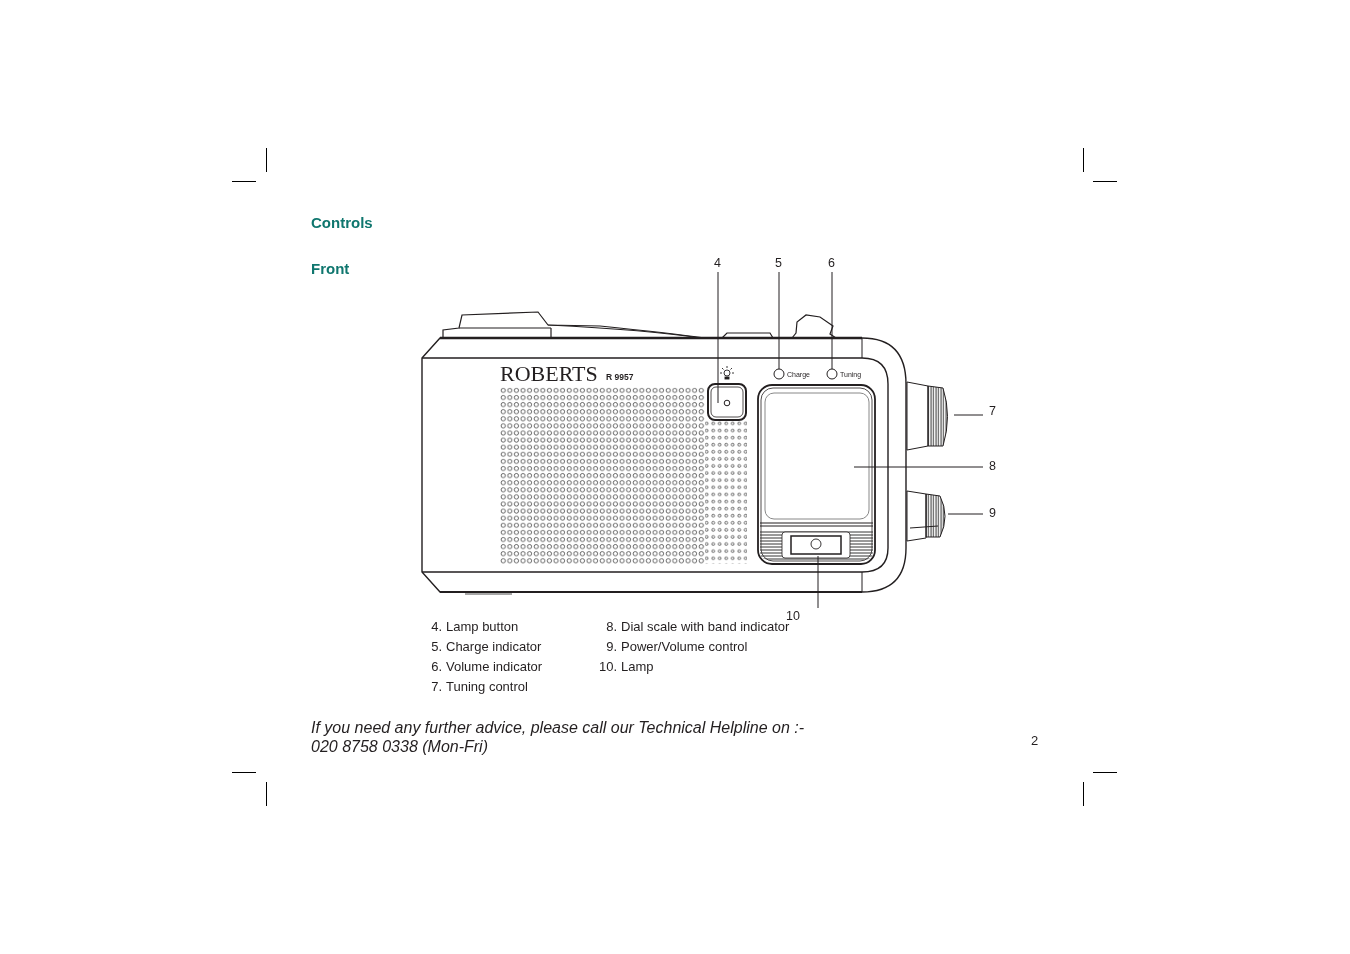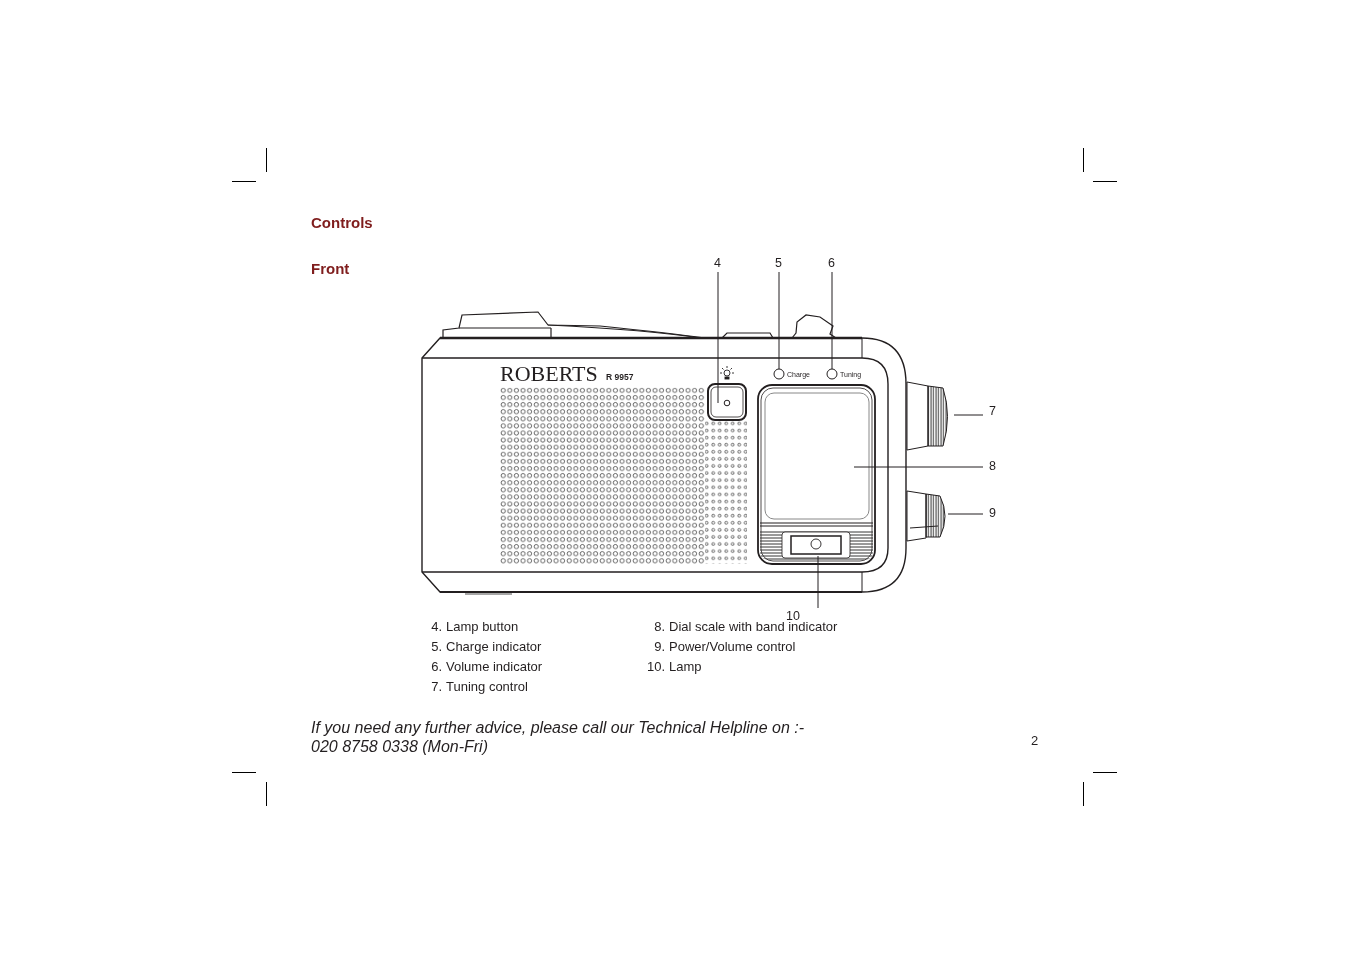--- a/index.html
+++ b/index.html
@@ -5,38 +5,38 @@
     html, body { margin: 0; padding: 0; background: #ffffff; }
     body {
       width: 1350px; height: 954px; position: relative; overflow: hidden;
       font-family: "Liberation Sans", sans-serif; color: #231f20;
     }
     .crop { position: absolute; background: #000; }
     .crop.v { width: 1px; height: 24px; }
     .crop.h { height: 1px; width: 24px; }
 
     .heading {
-      position: absolute; left: 311px; font-size: 15px; font-weight: bold; color: #7f1d1d;
+      position: absolute; left: 311px; font-size: 15px; font-weight: bold; color: #0f766e;
     }
     #h-controls { top: 214px; }
     #h-front { top: 260px; }
 
     .figure { position: absolute; left: 0; top: 0; width: 1350px; height: 954px; }
     .callout-num {
       position: absolute; font-size: 12.5px; color: #231f20;
     }
 
     .legend {
       position: absolute; font-size: 13px; color: #231f20; line-height: 20px;
     }
     .legend .item { white-space: nowrap; }
     .legend .num { display: inline-block; text-align: right; margin-right: 4px; }
     #legend-left { left: 431px; top: 617px; }
     #legend-left .num { width: 11px; }
-    #legend-right { left: 599px; top: 617px; margin-left: 48px; }
+    #legend-right { left: 599px; top: 617px; }
     #legend-right .num { width: 18px; }
 
     .footer {
       position: absolute; left: 311px; font-size: 16px; font-style: italic; color: #231f20;
     }
     #footer-line1 { top: 719px; }
     #footer-line2 { top: 738px; }
     #page-num { position: absolute; left: 1031px; top: 733px; font-size: 13px; color: #231f20; }
   </style>
 </head>

